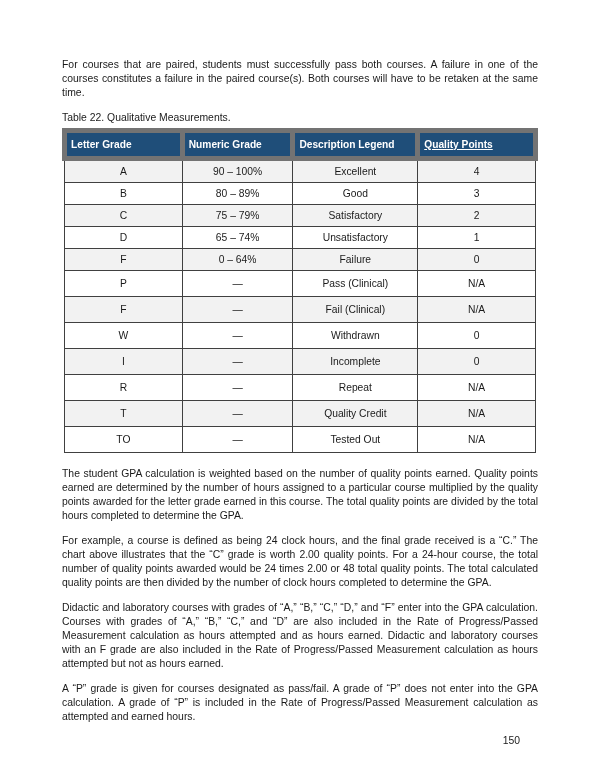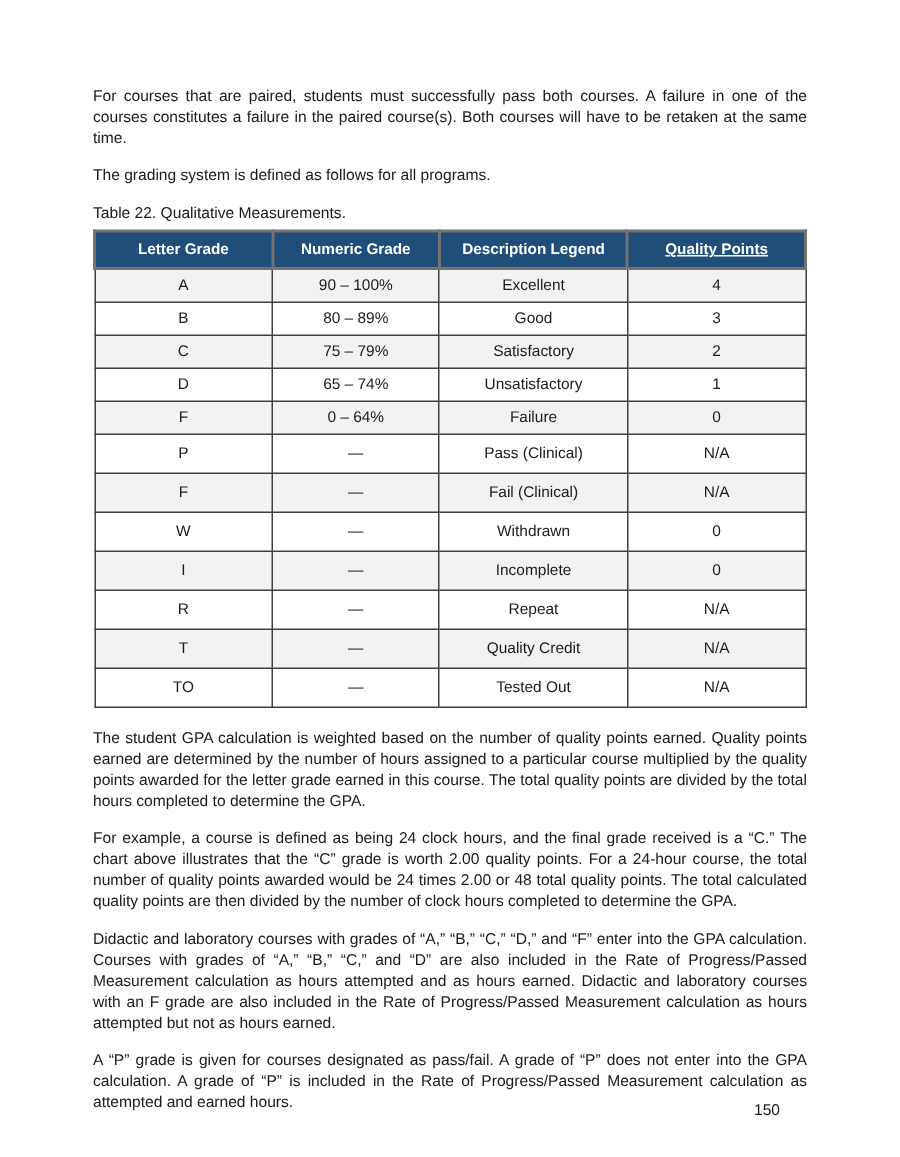--- a/index.html
+++ b/index.html
@@ -30,22 +30,22 @@
     border-collapse: collapse;
     font-size: 10.3px;
     margin-bottom: 14px;
   }
   table.grades th {
     background: var(--header-bg, #1F4E79);
     color: var(--header-text, #ffffff);
     font-weight: bold;
     font-size: 10.2px;
     padding: 5px 4px;
-    border: 2px solid #737373;
-    text-align: center;
+    border: 5px solid #737373;
+    text-align: left;
     line-height: 13px;
   }
   table.grades td {
     border: 1px solid #404040;
     text-align: center;
     padding: 4px;
     line-height: 13px;
   }
   table.grades tr.tall td { padding: 6px 4px; }
   table.grades tr.shaded { background: #f2f2f2; }
@@ -60,21 +60,20 @@
     font-size: 10.4px;
   }
 </style>
 </head>
 <body>
 
 <div class="page">
 
   <p class="para">For courses that are paired, students must successfully pass both courses. A failure in one of the courses constitutes a failure in the paired course(s). Both courses will have to be retaken at the same time.</p>
 
-  <p class="para">The grading system is defined as follows for all programs.</p>
 
   <div class="caption">
     <span>Table 22. </span><span class="italic">Qualitative Measurements.</span>
   </div>
 
   <table class="grades">
     <thead>
       <tr>
         <th class="col-letter">Letter Grade</th>
         <th class="col-numeric">Numeric Grade</th>

